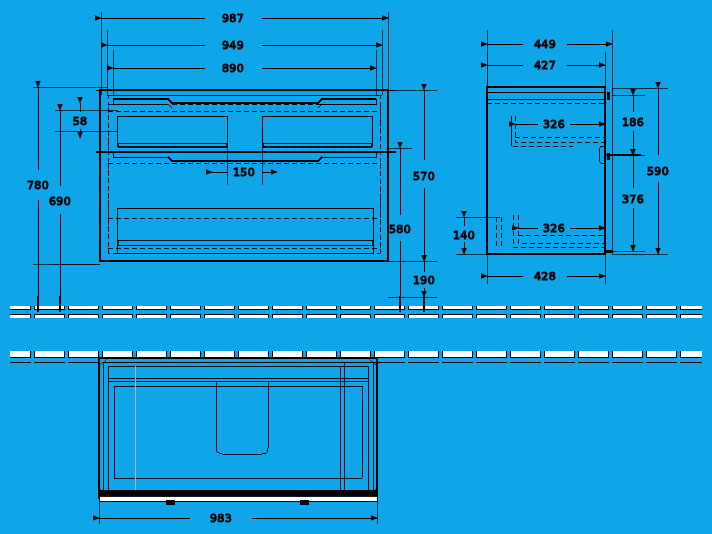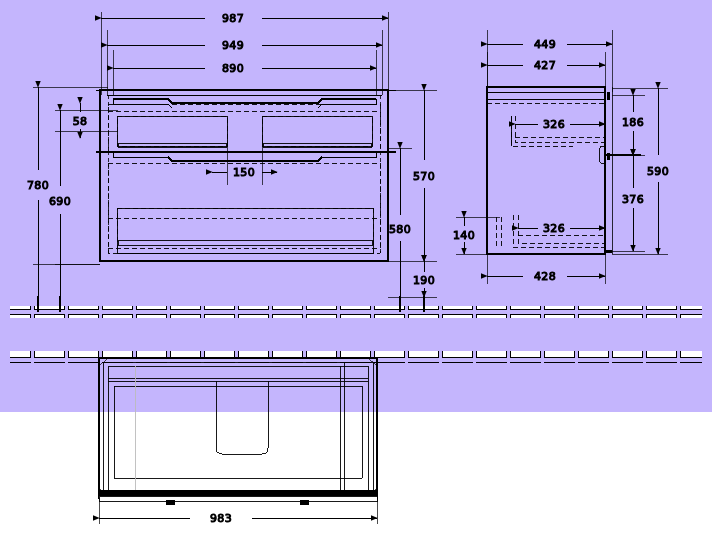--- a/index.html
+++ b/index.html
@@ -1,18 +1,18 @@
 <!DOCTYPE html>
 <html><head>
 <meta charset="utf-8">
 <style>
   html,body{margin:0;padding:0;background:#ffffff;}
   body{width:712px;height:534px;overflow:hidden;
        font-family:"DejaVu Sans","Liberation Sans",sans-serif;}
-  #sheet{position:relative;width:712px;height:412px;background:#c4b5fd;}
+  #sheet{position:relative;width:712px;height:534px;background:#0ea5e9;}
   svg{display:block;}
   .dimtxt{font-family:"DejaVu Sans","Liberation Sans",sans-serif;
           font-size:11px;fill:#000;letter-spacing:0.3px;}
 </style>
 </head>
 <body>
 
 <div id="sheet">
 <svg width="712" height="534" viewBox="0 0 712 534">
   <defs>

